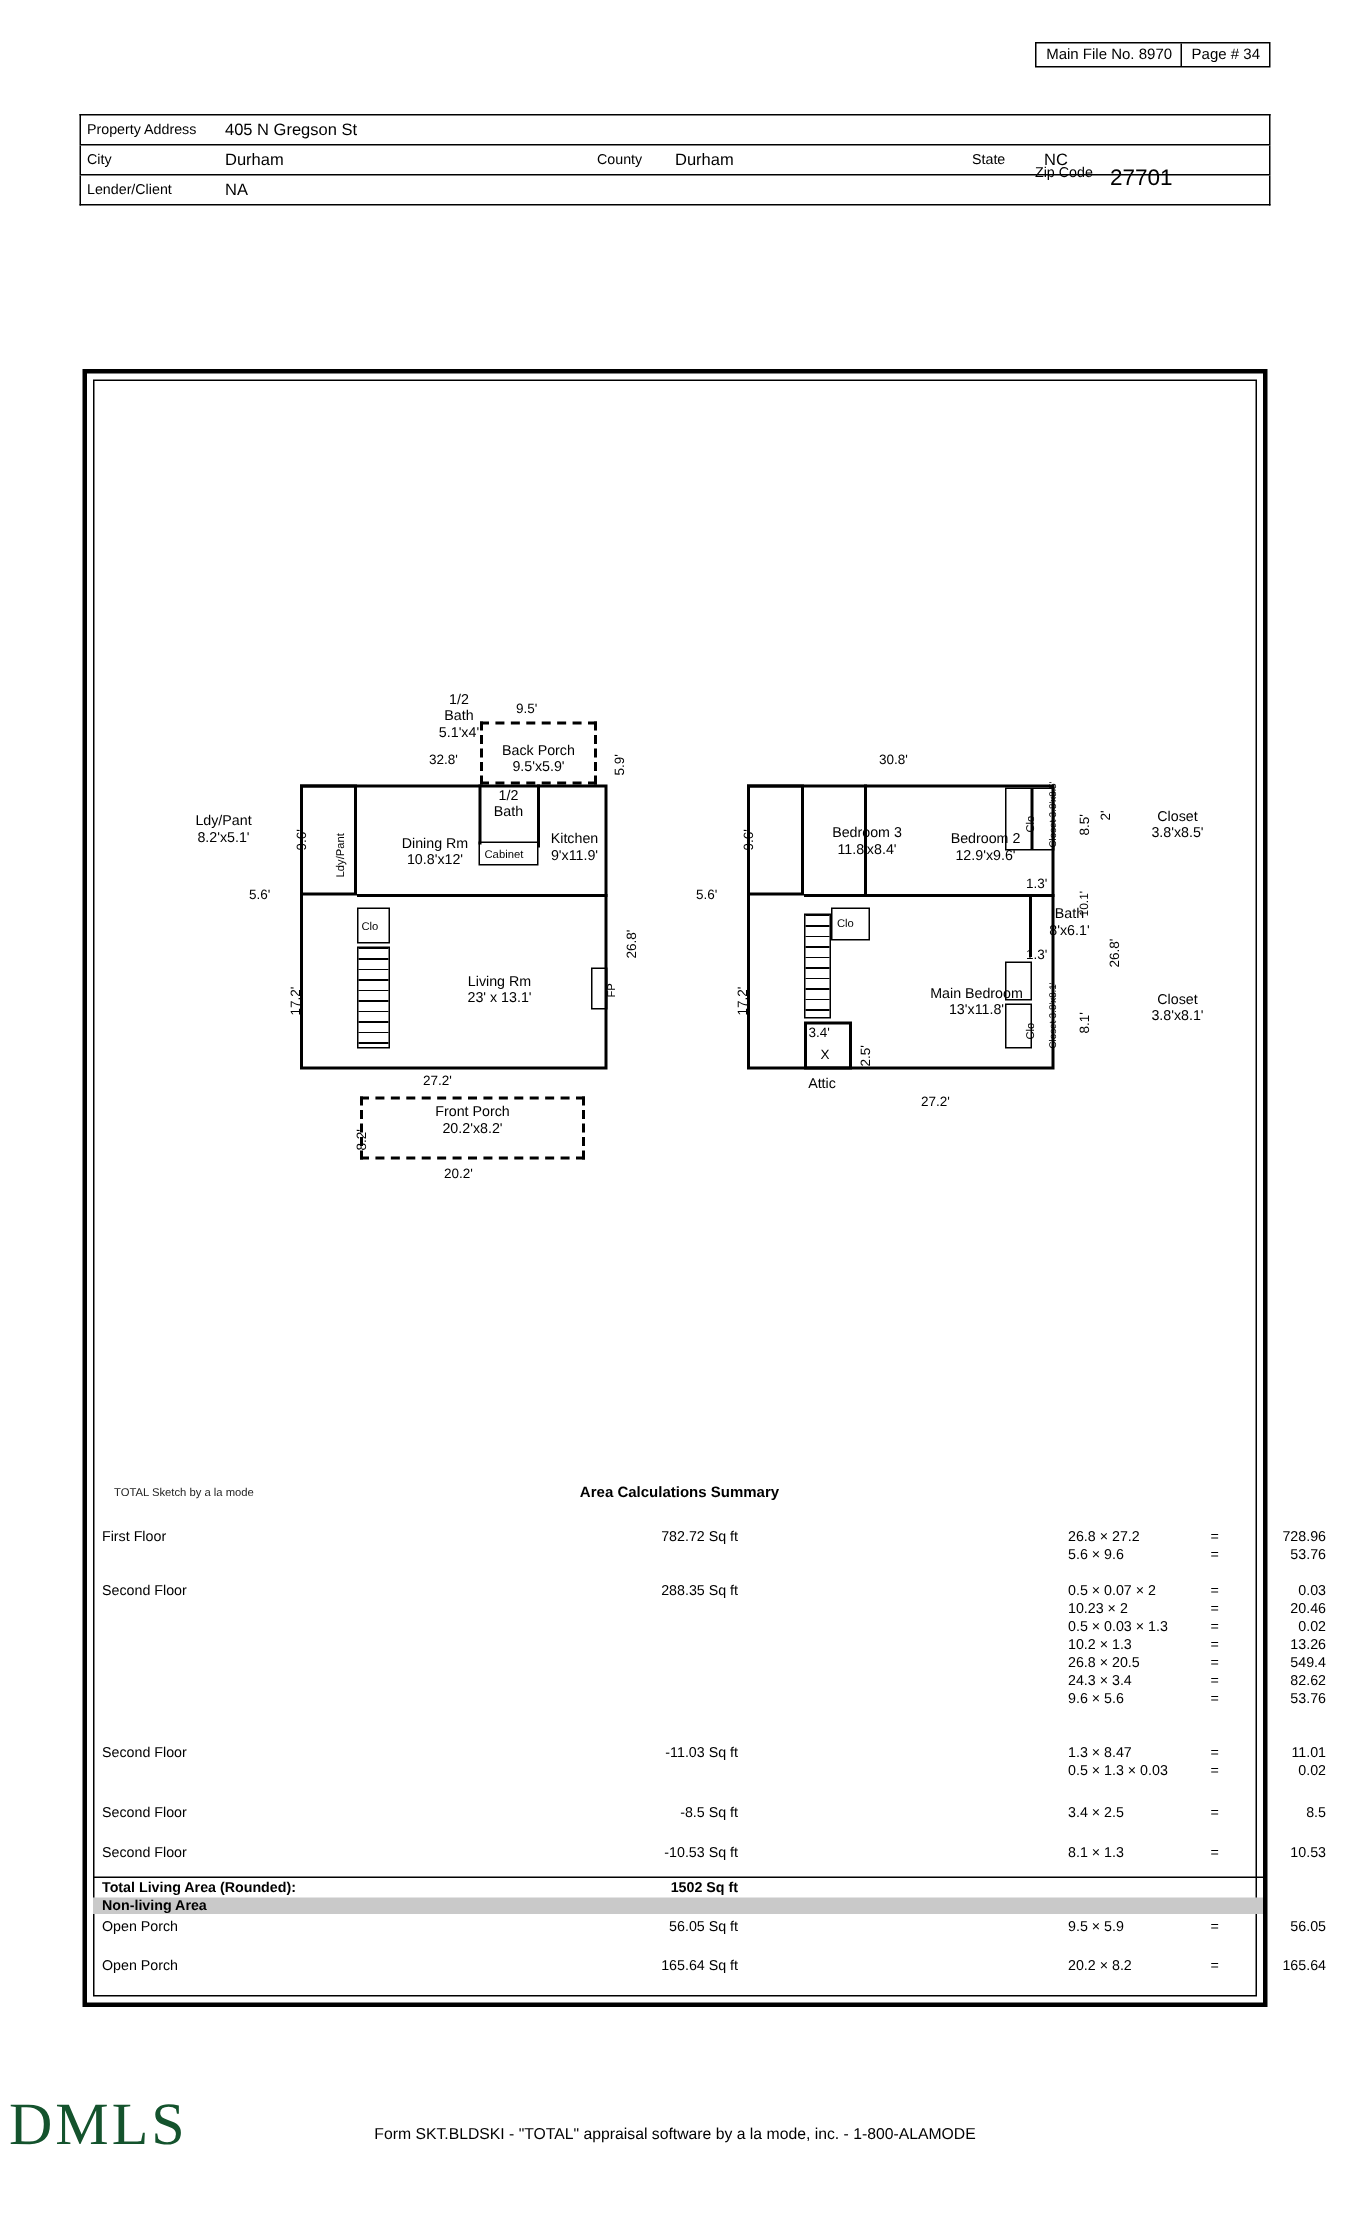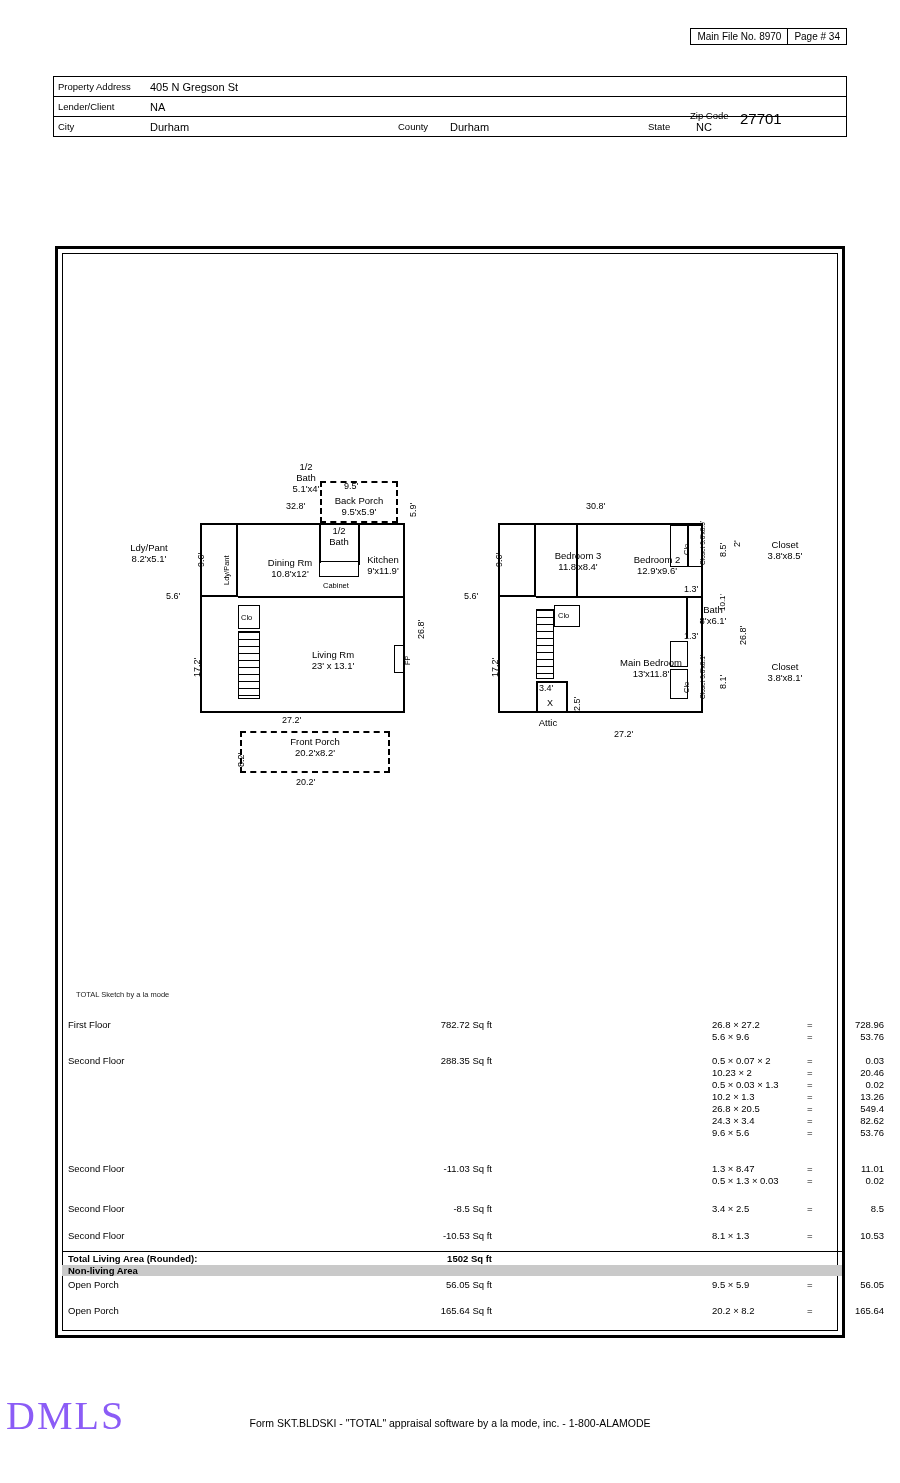--- a/index.html
+++ b/index.html
@@ -175,21 +175,21 @@
     left: 0;
     width: 900px;
     text-align: center;
     font-size: 10.5px;
   }
   .dmls {
     position: absolute;
     left: 6px;
     top: 1392px;
     font-size: 40px;
-    color: #8b5cf6;
+    color: #14532d;
     letter-spacing: 2px;
     font-family: "Liberation Serif", serif;
   }
 
   
   .wall {
     position: absolute;
     background: #000;
   }
   .room-box {
@@ -245,33 +245,33 @@
     <div class="cell">Main File No. 8970</div>
     <div class="cell">Page # 34</div>
   </div>
 
 
   <table class="info-table">
     <tbody>
     <tr>
       <td class="lbl lbl-col">Property Address</td>
       <td class="val" colspan="5">405 N Gregson St</td>
-    </tr>
-    <tr>
-      <td class="lbl lbl-col">Lender/Client</td>
-      <td class="val" colspan="5">NA</td>
     </tr>
     <tr>
       <td class="lbl lbl-col">City</td>
       <td class="val" style="width:240px">Durham</td>
       <td class="lbl" style="width:44px">County</td>
       <td class="val" style="width:190px">Durham</td>
       <td class="lbl" style="width:40px">State</td>
       <td class="val">NC</td>
     </tr>
+    <tr>
+      <td class="lbl lbl-col">Lender/Client</td>
+      <td class="val" colspan="5">NA</td>
+    </tr>
   </tbody>
     </table>
 
   <div style="position:absolute; top:110px; left:690px; font-size:9.5px;">Zip Code</div>
   <div style="position:absolute; top:110px; left:740px; font-size:15px;">27701</div>
 
   <div class="sketch-frame">
     <div class="sketch-inner"></div>
 
     <div class="sketch-canvas">
@@ -282,21 +282,21 @@
 
       <div class="wall" style="left:180px; top:347px; width:167px; height:2px;"></div>
 
       <div class="wall" style="left:261px; top:274px; width:2px; height:40px;"></div>
 
       <div class="wall" style="left:300px; top:274px; width:2px; height:42px;"></div>
 
       <div class="dash-box" style="left:262px; top:232px; width:78px; height:42px;"></div>
       <div class="lbl-txt" style="left:262px; top:246px; width:78px;">Back Porch</div>
       <div class="lbl-txt" style="left:262px; top:257px; width:78px;">9.5'x5.9'</div>
-      <div class="dim" style="left:286px; top:218px;margin-top:14px;">9.5'</div>
+      <div class="dim" style="left:286px; top:218px;">9.5'</div>
       <div class="dim vert" style="left:350px; top:268px;">5.9'</div>
 
       <div class="lbl-txt" style="left:218px; top:212px; width:60px;">1/2</div>
       <div class="lbl-txt" style="left:218px; top:223px; width:60px;">Bath</div>
       <div class="lbl-txt" style="left:218px; top:234px; width:60px;">5.1'x4'</div>
       <div class="dim" style="left:228px; top:252px;">32.8'</div>
 
       <div class="lbl-txt" style="left:48px; top:293px; width:86px;">Ldy/Pant</div>
       <div class="lbl-txt" style="left:48px; top:304px; width:86px;">8.2'x5.1'</div>
       <div class="tiny vert" style="left:164px; top:336px;">Ldy/Pant</div>
@@ -304,21 +304,21 @@
       <div class="dim" style="left:108px; top:342px;">5.6'</div>
       <div class="dim vert" style="left:134px; top:428px;">17.2'</div>
 
       <div class="lbl-txt" style="left:192px; top:308px; width:80px;">Dining Rm</div>
       <div class="lbl-txt" style="left:192px; top:319px; width:80px;">10.8'x12'</div>
 
       <div class="lbl-txt" style="left:261px; top:276px; width:40px;">1/2</div>
       <div class="lbl-txt" style="left:261px; top:287px; width:40px;">Bath</div>
 
       <div class="thin-box" style="left:261px; top:312px; width:40px; height:16px;"></div>
-      <div class="tiny" style="left:265px; top:316px;margin-top:16px;">Cabinet</div>
+      <div class="tiny" style="left:265px; top:316px;">Cabinet</div>
 
       <div class="lbl-txt" style="left:302px; top:305px; width:46px;">Kitchen</div>
       <div class="lbl-txt" style="left:300px; top:316px; width:50px;">9'x11.9'</div>
 
       <div class="thin-box" style="left:180px; top:356px; width:22px; height:24px;"></div>
       <div class="tiny" style="left:183px; top:364px;">Clo</div>
       <div class="stair" style="left:180px; top:382px; width:22px; height:68px;"></div>
 
       <div class="lbl-txt" style="left:220px; top:400px; width:110px;">Living Rm</div>
       <div class="lbl-txt" style="left:220px; top:411px; width:110px;">23' x 13.1'</div>
@@ -389,20 +389,21 @@
       <div class="room-box" style="left:478px; top:432px; width:32px; height:32px;"></div>
       <div class="dim" style="left:481px; top:434px;">3.4'</div>
       <div class="tiny" style="left:489px; top:449px; font-size:9px;">X</div>
       <div class="dim vert" style="left:514px; top:462px;">2.5'</div>
       <div class="lbl-txt" style="left:460px; top:468px; width:60px;">Attic</div>
       <div class="dim" style="left:556px; top:480px;">27.2'</div>
 
     </div>
 
     <div class="credit">TOTAL Sketch by a la mode</div>
+    <div class="area-title">Area Calculations Summary</div>
 
 
     <div class="calc-rows">
 
       <div class="calc-row">
         <span class="name">First Floor</span>
         <span class="area">782.72 Sq ft</span>
         <span class="det">26.8 × 27.2</span>
         <span class="eq">=</span>
         <span class="res">728.96</span>

